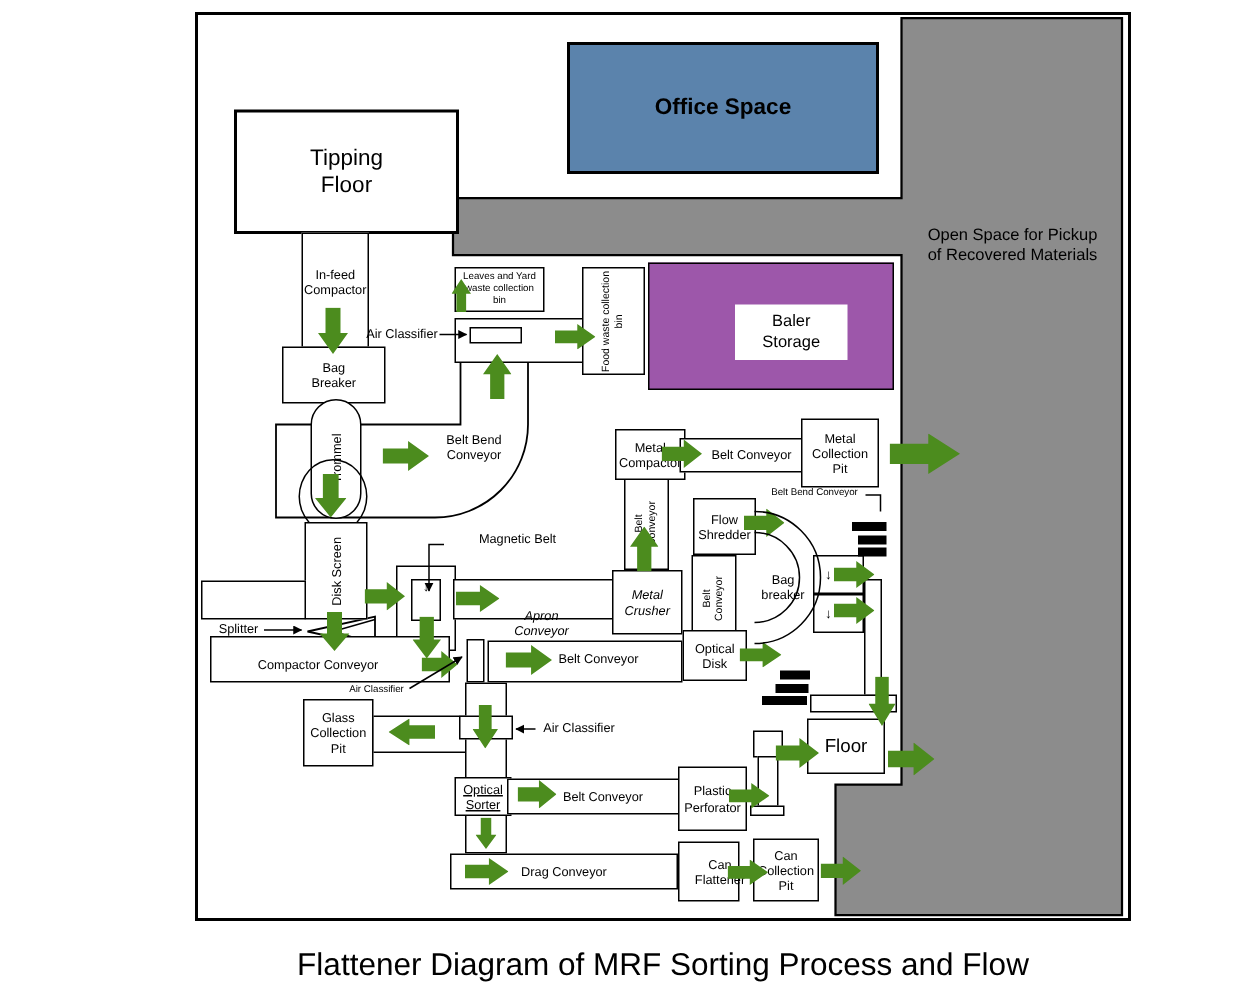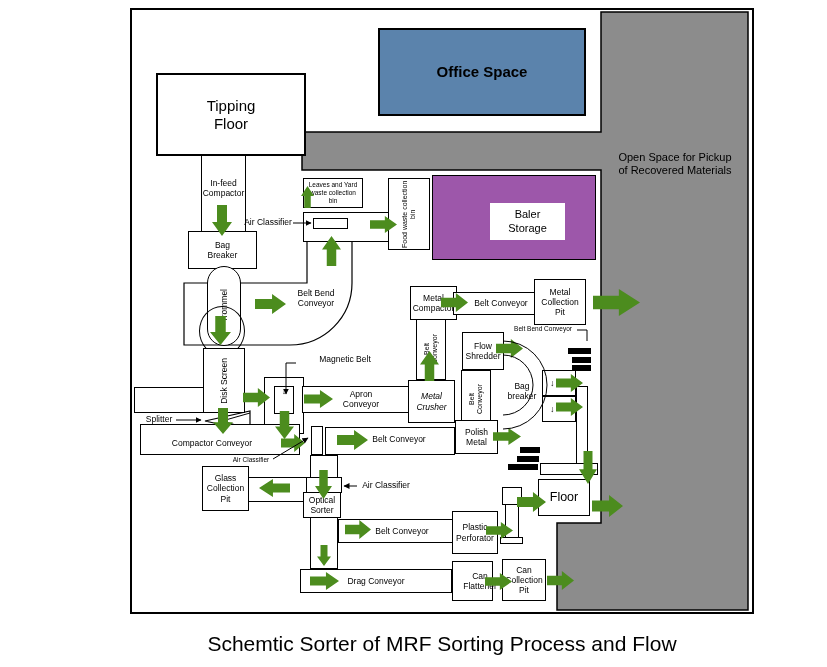--- a/index.html
+++ b/index.html
@@ -98,21 +98,21 @@
 </div>
 
 <div class="box" style="left:264px;top:377px;width:40px;height:57px;"></div>
 <div class="box" style="left:274px;top:386px;width:20px;height:28px;align-items:flex-start;">
   <span class="dn">↓</span>
 </div>
 <div class="lbl" style="left:296px;top:354px;width:62px;height:11px;margin-left:18px;">
   <span>Magnetic Belt</span>
 </div>
 <div class="box" style="left:302px;top:386px;width:108px;height:27px;"></div>
-<div class="lbl" style="left:330px;top:388px;width:62px;height:22px;">
+<div class="lbl" style="left:330px;top:404px;width:62px;height:22px;font-style:italic;">
   <span style="max-width:45px;">Apron Conveyor</span>
 </div>
 
 <div class="box" style="left:408px;top:380px;width:47px;height:43px;">
   <span style="max-width:40px;font-style:italic;">Metal Crusher</span>
 </div>
 <div class="box" style="left:416px;top:318px;width:30px;height:62px;font-size:7px;">
   <span class="vtext" style="inline-size:42px;">Belt Conveyor</span>
 </div>
 <div class="box" style="left:410px;top:286px;width:47px;height:34px;">
@@ -140,21 +140,21 @@
 </div>
 <div class="box" style="left:542px;top:370px;width:34px;height:26px;justify-content:flex-start;padding-left:7px;">
   <span class="dn">↓</span>
 </div>
 <div class="box" style="left:542px;top:396px;width:34px;height:26px;justify-content:flex-start;padding-left:7px;">
   <span class="dn">↓</span>
 </div>
 <div class="box" style="left:576px;top:386px;width:12px;height:78px;"></div>
 <div class="box" style="left:540px;top:463px;width:58px;height:12px;"></div>
 <div class="box" style="left:455px;top:420px;width:43px;height:34px;">
-  <span style="max-width:36px;">Polish Metal</span>
+  <span style="max-width:36px;">Optical Disk</span>
 </div>
 
 <div class="box" style="left:140px;top:424px;width:160px;height:31px;"></div>
 <div class="lbl" style="left:152px;top:437px;width:120px;height:12px;">
   <span>Compactor Conveyor</span>
 </div>
 <div class="lbl tiny" style="left:227px;top:456px;width:48px;height:9px;">
   <span>Air Classifier</span>
 </div>
 <div class="box" style="left:311px;top:426px;width:12px;height:29px;"></div>
@@ -165,21 +165,21 @@
 
 <div class="box" style="left:248px;top:477px;width:63px;height:25px;"></div>
 <div class="box" style="left:202px;top:466px;width:47px;height:45px;">
   <span style="max-width:42px;">Glass Collection Pit</span>
 </div>
 <div class="box" style="left:310px;top:455px;width:28px;height:114px;"></div>
 <div class="box" style="left:306px;top:477px;width:36px;height:16px;"></div>
 <div class="lbl" style="left:359px;top:480px;width:54px;height:11px;">
   <span>Air Classifier</span>
 </div>
-<div class="box" style="left:303px;top:492px;width:38px;height:26px;">
+<div class="box" style="left:303px;top:518px;width:38px;height:26px;text-decoration:underline;">
   <span style="max-width:34px;">Optical Sorter</span>
 </div>
 
 <div class="box" style="left:338px;top:519px;width:115px;height:24px;"></div>
 <div class="lbl" style="left:372px;top:525px;width:60px;height:12px;">
   <span>Belt Conveyor</span>
 </div>
 <div class="box" style="left:452px;top:511px;width:46px;height:43px;">
   <span style="max-width:42px;">Plastic Perforator</span>
 </div>
@@ -248,13 +248,13 @@
   <path class="thinline" d="M503 341 A44 44 0 0 1 503 429"></path>
   <path class="thinline" d="M503 355 A30 30 0 0 1 503 415"></path>
   <path class="thinline" marker-end="url(#ah)" d="M293 223 L311 223"></path>
   <path class="thinline" marker-end="url(#ah)" d="M296 363 L286 363 L286 394"></path>
   <path class="thinline" marker-end="url(#ah)" d="M176 420 L201 420"></path>
   <path class="thinline" marker-end="url(#ah)" d="M273 459 L308 438"></path>
   <path class="thinline" marker-end="url(#ah)" d="M357 486 L344 486"></path>
   <path class="thinline" d="M577 330 L587 330 L587 341"></path>
 </svg>
 
-<div class="caption">Schemtic Sorter of MRF Sorting Process and Flow</div>
+<div class="caption">Flattener Diagram of MRF Sorting Process and Flow</div>
 
 </body></html>

